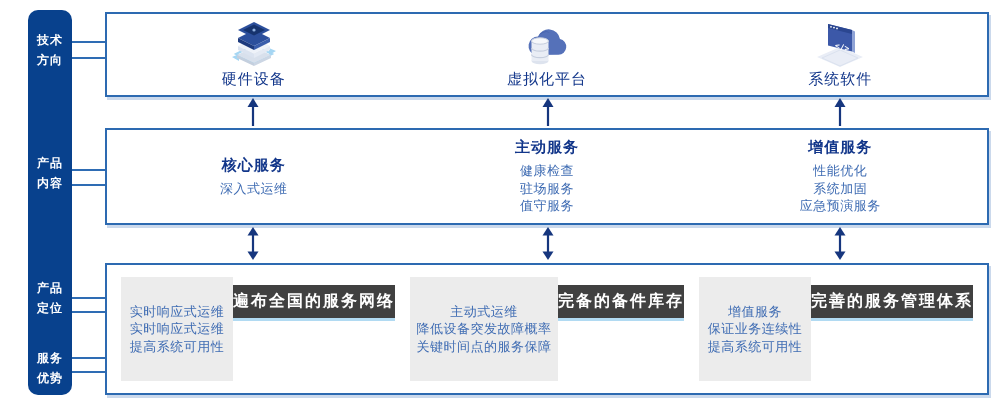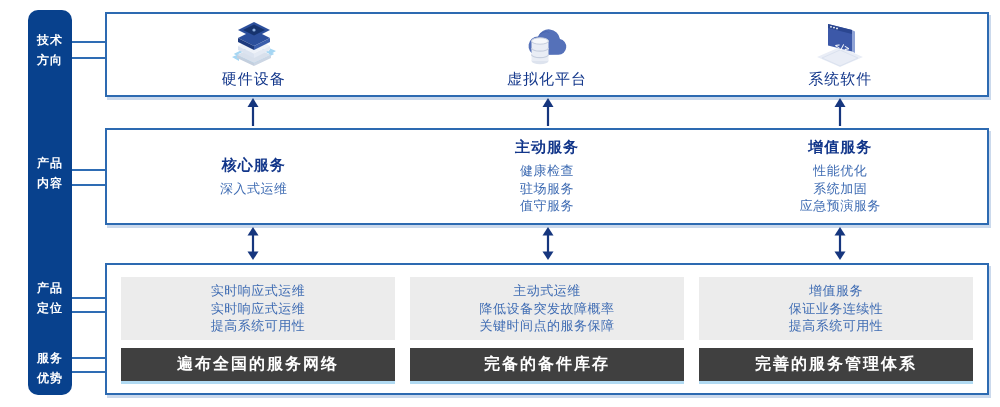--- a/index.html
+++ b/index.html
@@ -20,21 +20,21 @@
     background:#ffffff; border:2px solid #2d6ab1; box-shadow:2px 3px 0 rgba(140,170,212,0.45); }
   .row-tech { top:12px; height:85px; display:flex; }
   .tech-item { flex:1; display:flex; flex-direction:column; align-items:center; justify-content:center; }
   .tech-icon { width:54px; height:46px; }
   .tech-label { font-weight:normal; font-size:15px; color:#12368a; margin-top:3px; letter-spacing:1px; }
   .row-svc { top:128px; height:97px; display:flex; }
   .svc-col { flex:1; display:flex; flex-direction:column; align-items:center; justify-content:center; }
   .svc-title { font-weight:bold; font-size:15px; color:#12368a; margin-bottom:5px; letter-spacing:1px; }
   .svc-item { font-size:13px; color:#3f6cb3; line-height:17.5px; letter-spacing:0.5px; }
   .row-pos { top:263px; height:132px; display:flex; gap:15px; padding:12px 14px; }
-  .pos-col { flex:1; display:flex; flex-direction:column; min-width:0; }
+  .pos-col { flex:1; display:flex; flex-direction:row; min-width:0; }
   .pos-points { flex:1; background:#ececec; display:flex; flex-direction:column;
     align-items:center; justify-content:center; }
   .pos-point { font-size:13px; color:#3f6cb3; line-height:17.5px; letter-spacing:0.5px; }
   .adv-bar { height:33px; margin-top:8px; background:#404040; color:#ffffff;
     font-weight:bold; font-size:16px; letter-spacing:2px;
     display:flex; align-items:center; justify-content:center;
     box-shadow:0 3px 0 rgba(163,212,240,0.85); }
   .arrow { position:absolute; }
 </style>
 </head>

